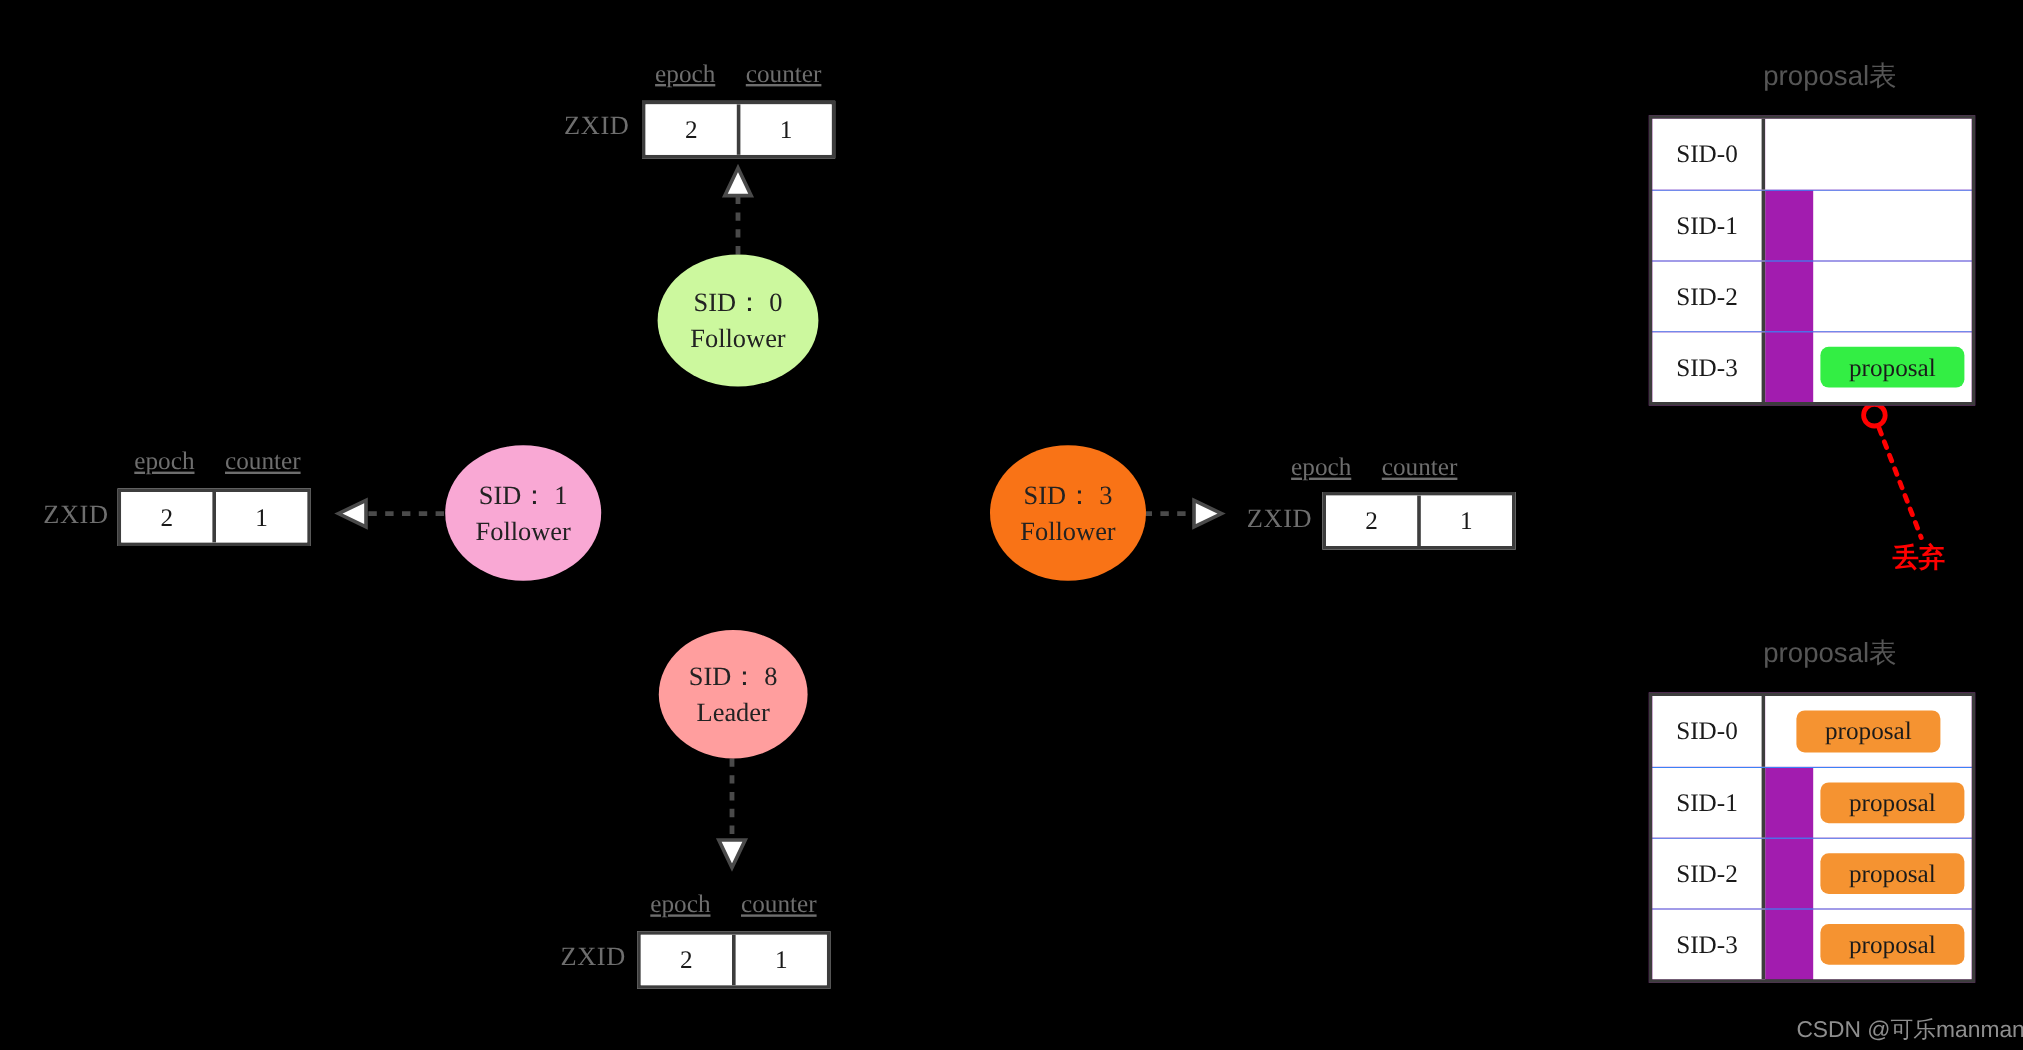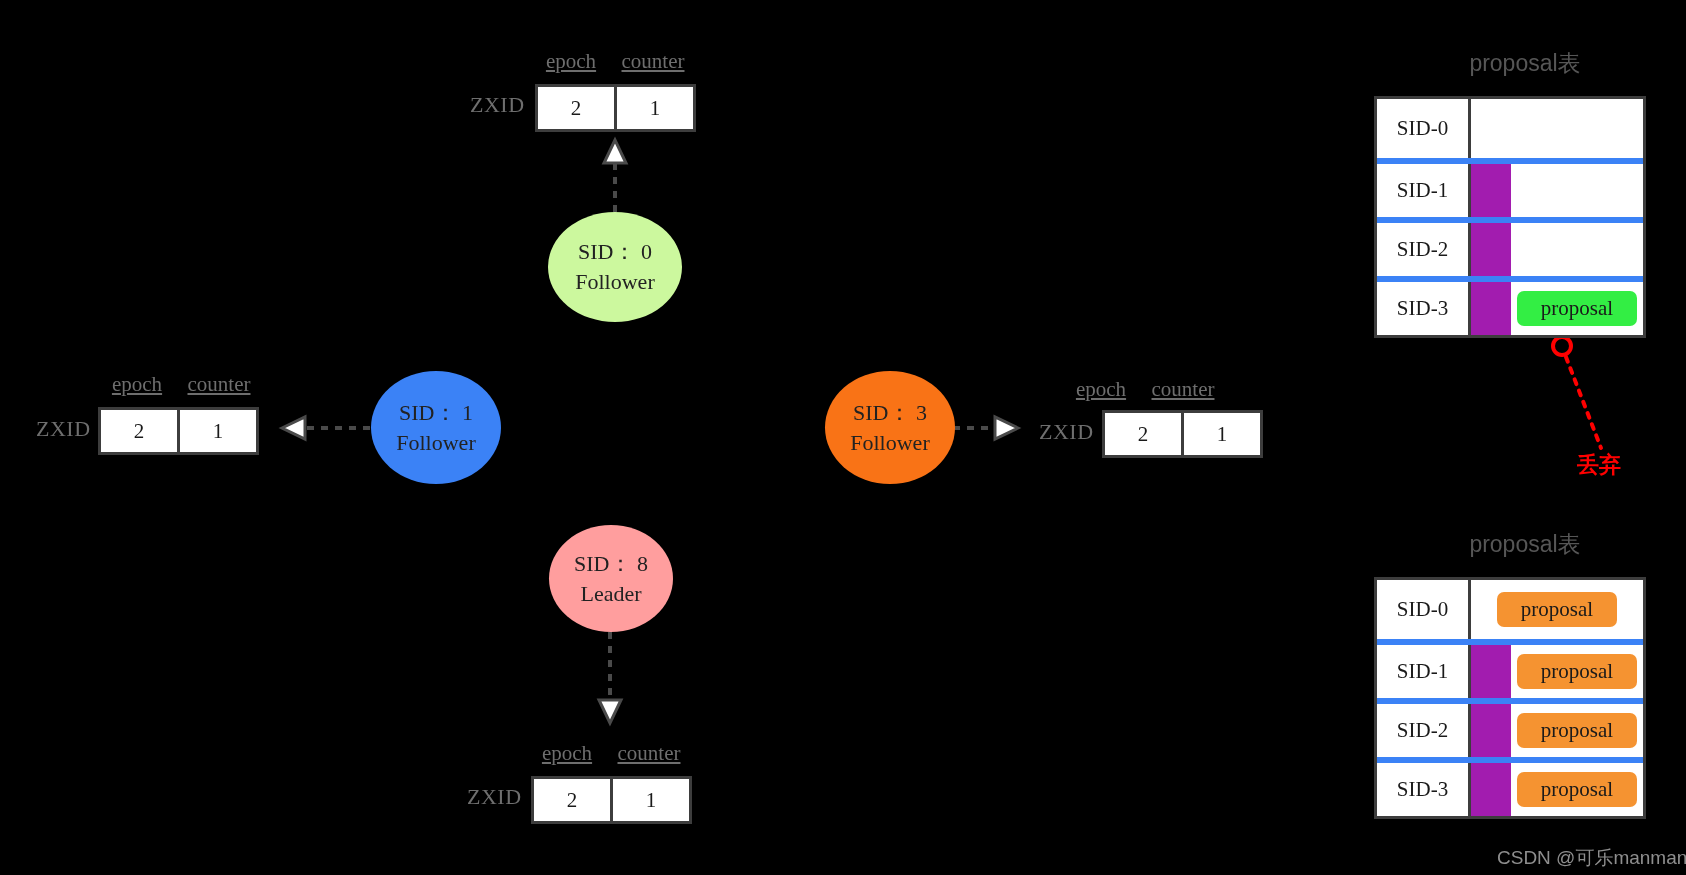--- a/index.html
+++ b/index.html
@@ -92,21 +92,21 @@
     background: #a21caf;
     box-sizing: border-box;
     border-collapse: collapse;
   }
   .ptable .prow {
     display: flex;
     height: 59px;
     box-sizing: border-box;
   }
   .ptable .prow + .prow {
-    border-top: 6px solid #3b82f6;
+    border-top: 1px solid #3b82f6;
     gap: 40px;
   }
   .ptable .pcell-sid {
     width: 94px;
     display: flex;
     align-items: center;
     justify-content: center;
     font-size: 21px;
     color: #1a1a1a;
     border-right: 3px solid #3d3d3d;
@@ -242,21 +242,21 @@
       <div class="zxid-cell">2</div>
       <div class="zxid-cell sep">1</div>
     </div>
   </div>
 
   <div class="node" style="left:548px;top:212px;width:134px;height:110px;background:#ccf89e;">
     <span class="l1">SID： 0</span>
     <span class="l2">Follower</span>
   </div>
 
-  <div class="node" style="left:371px;top:371px;width:130px;height:113px;background:#3b82f6;">
+  <div class="node" style="left:371px;top:371px;width:130px;height:113px;background:#f9a8d4;">
     <span class="l1">SID： 1</span>
     <span class="l2">Follower</span>
   </div>
 
   <div class="node" style="left:825px;top:371px;width:130px;height:113px;background:#f97316;">
     <span class="l1">SID： 3</span>
     <span class="l2">Follower</span>
   </div>
 
   <div class="node" style="left:549px;top:525px;width:124px;height:107px;background:#ff9e9e;">

